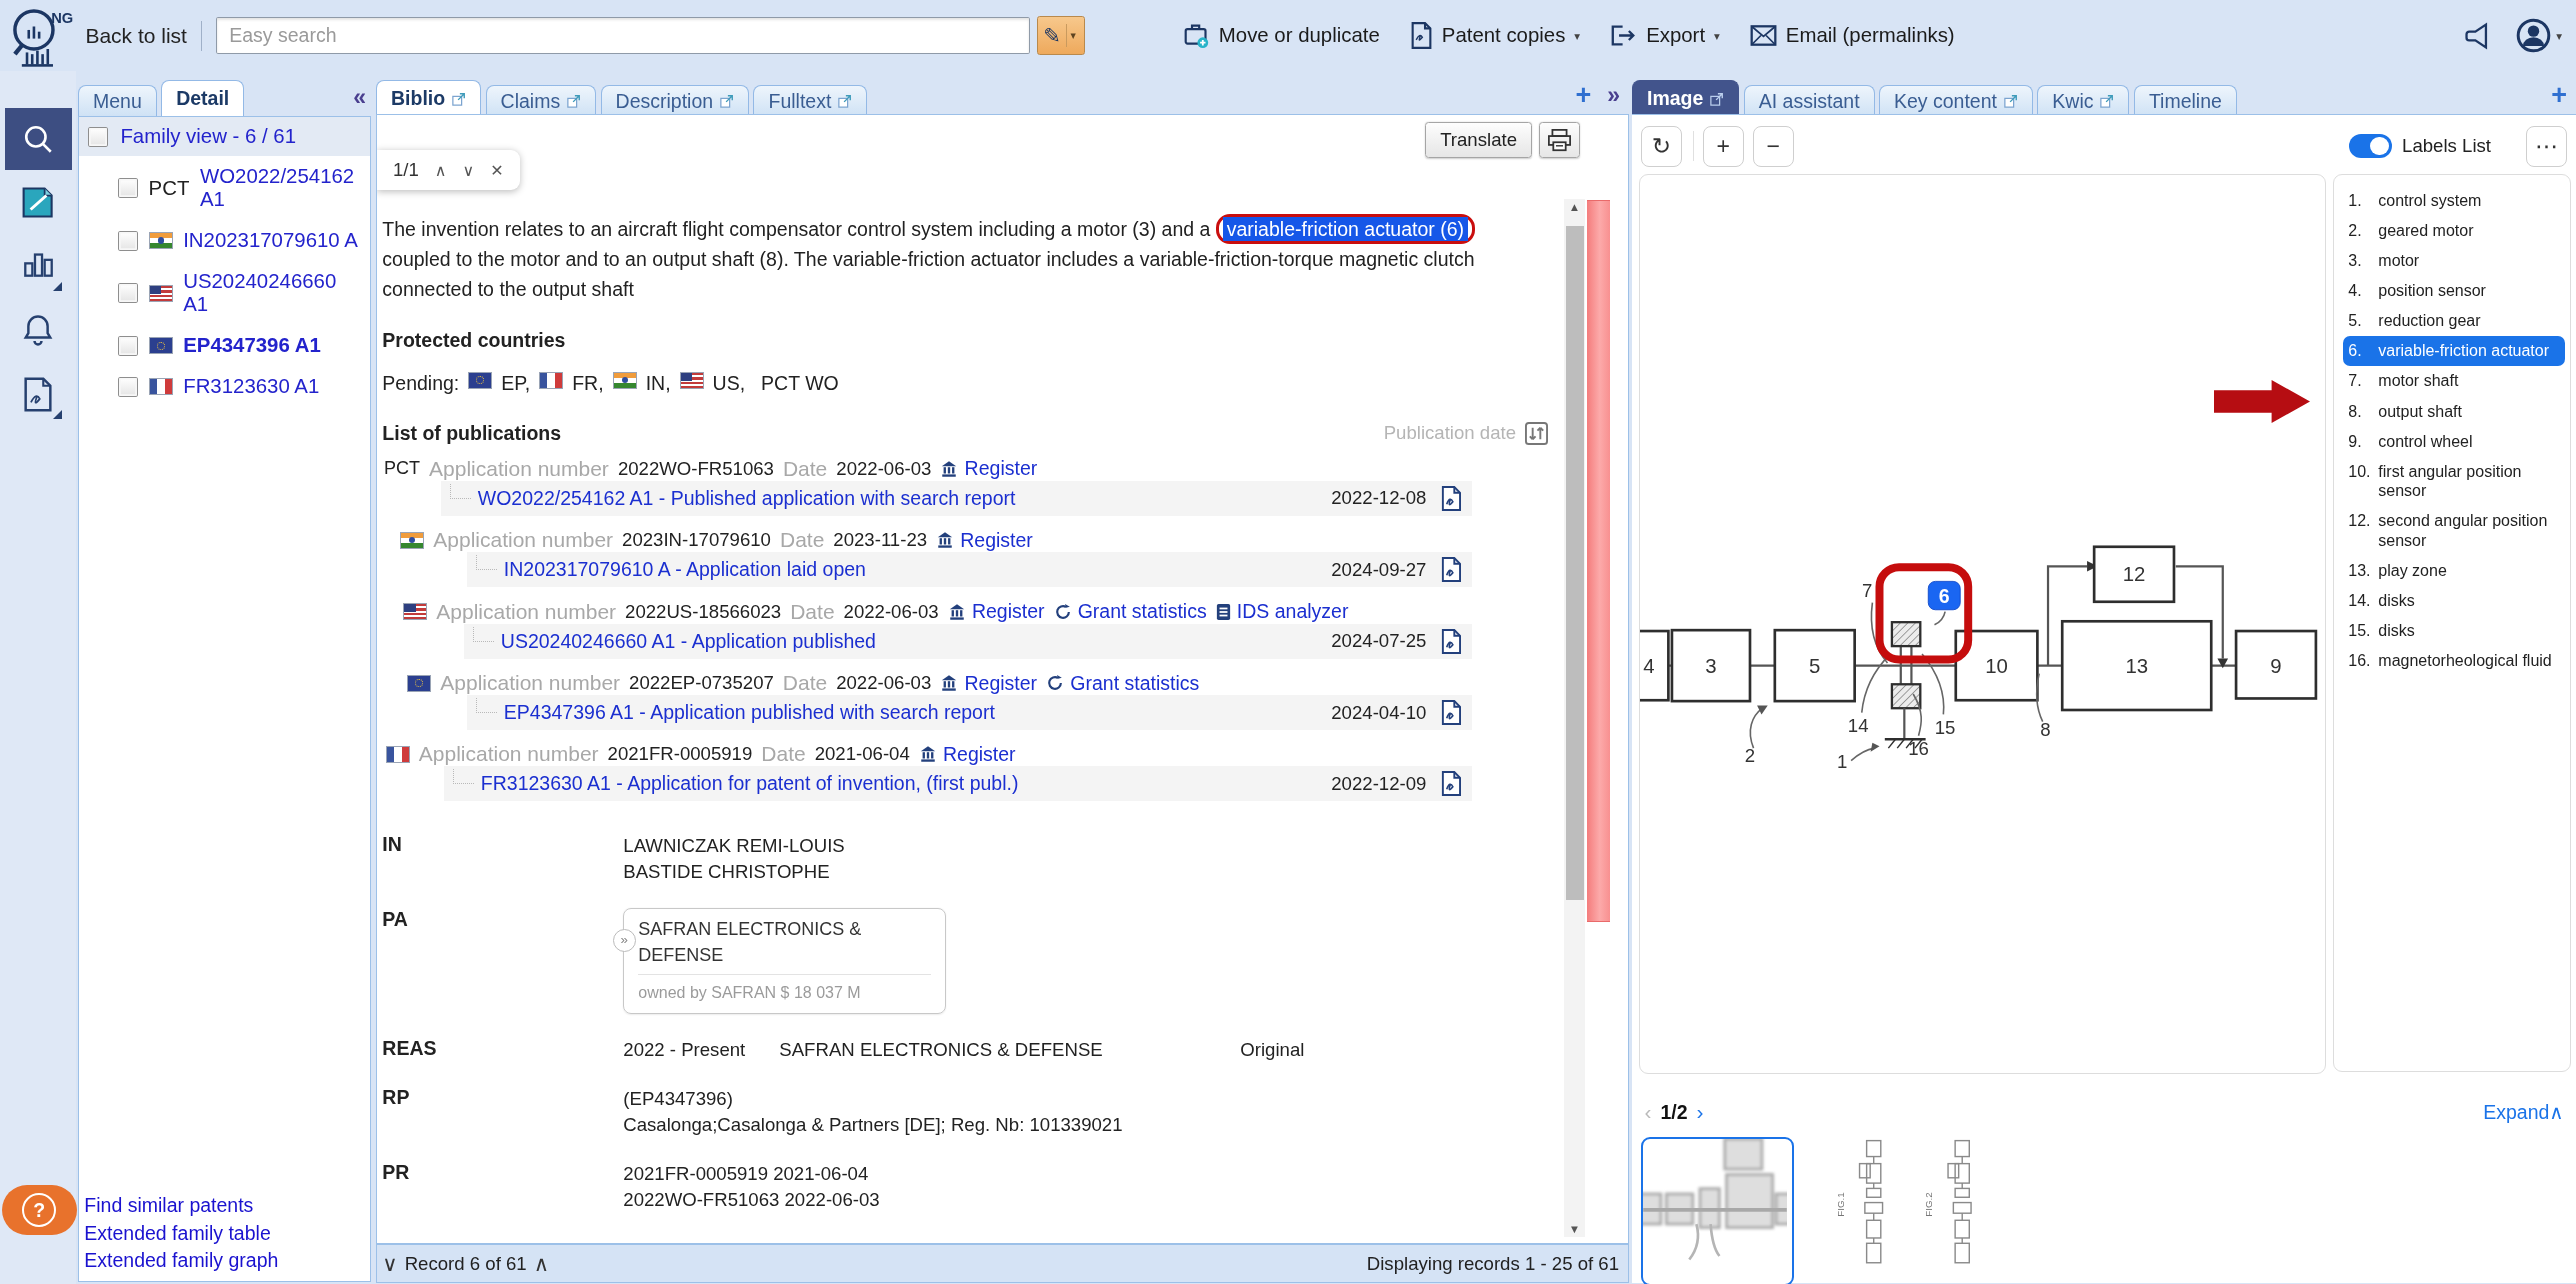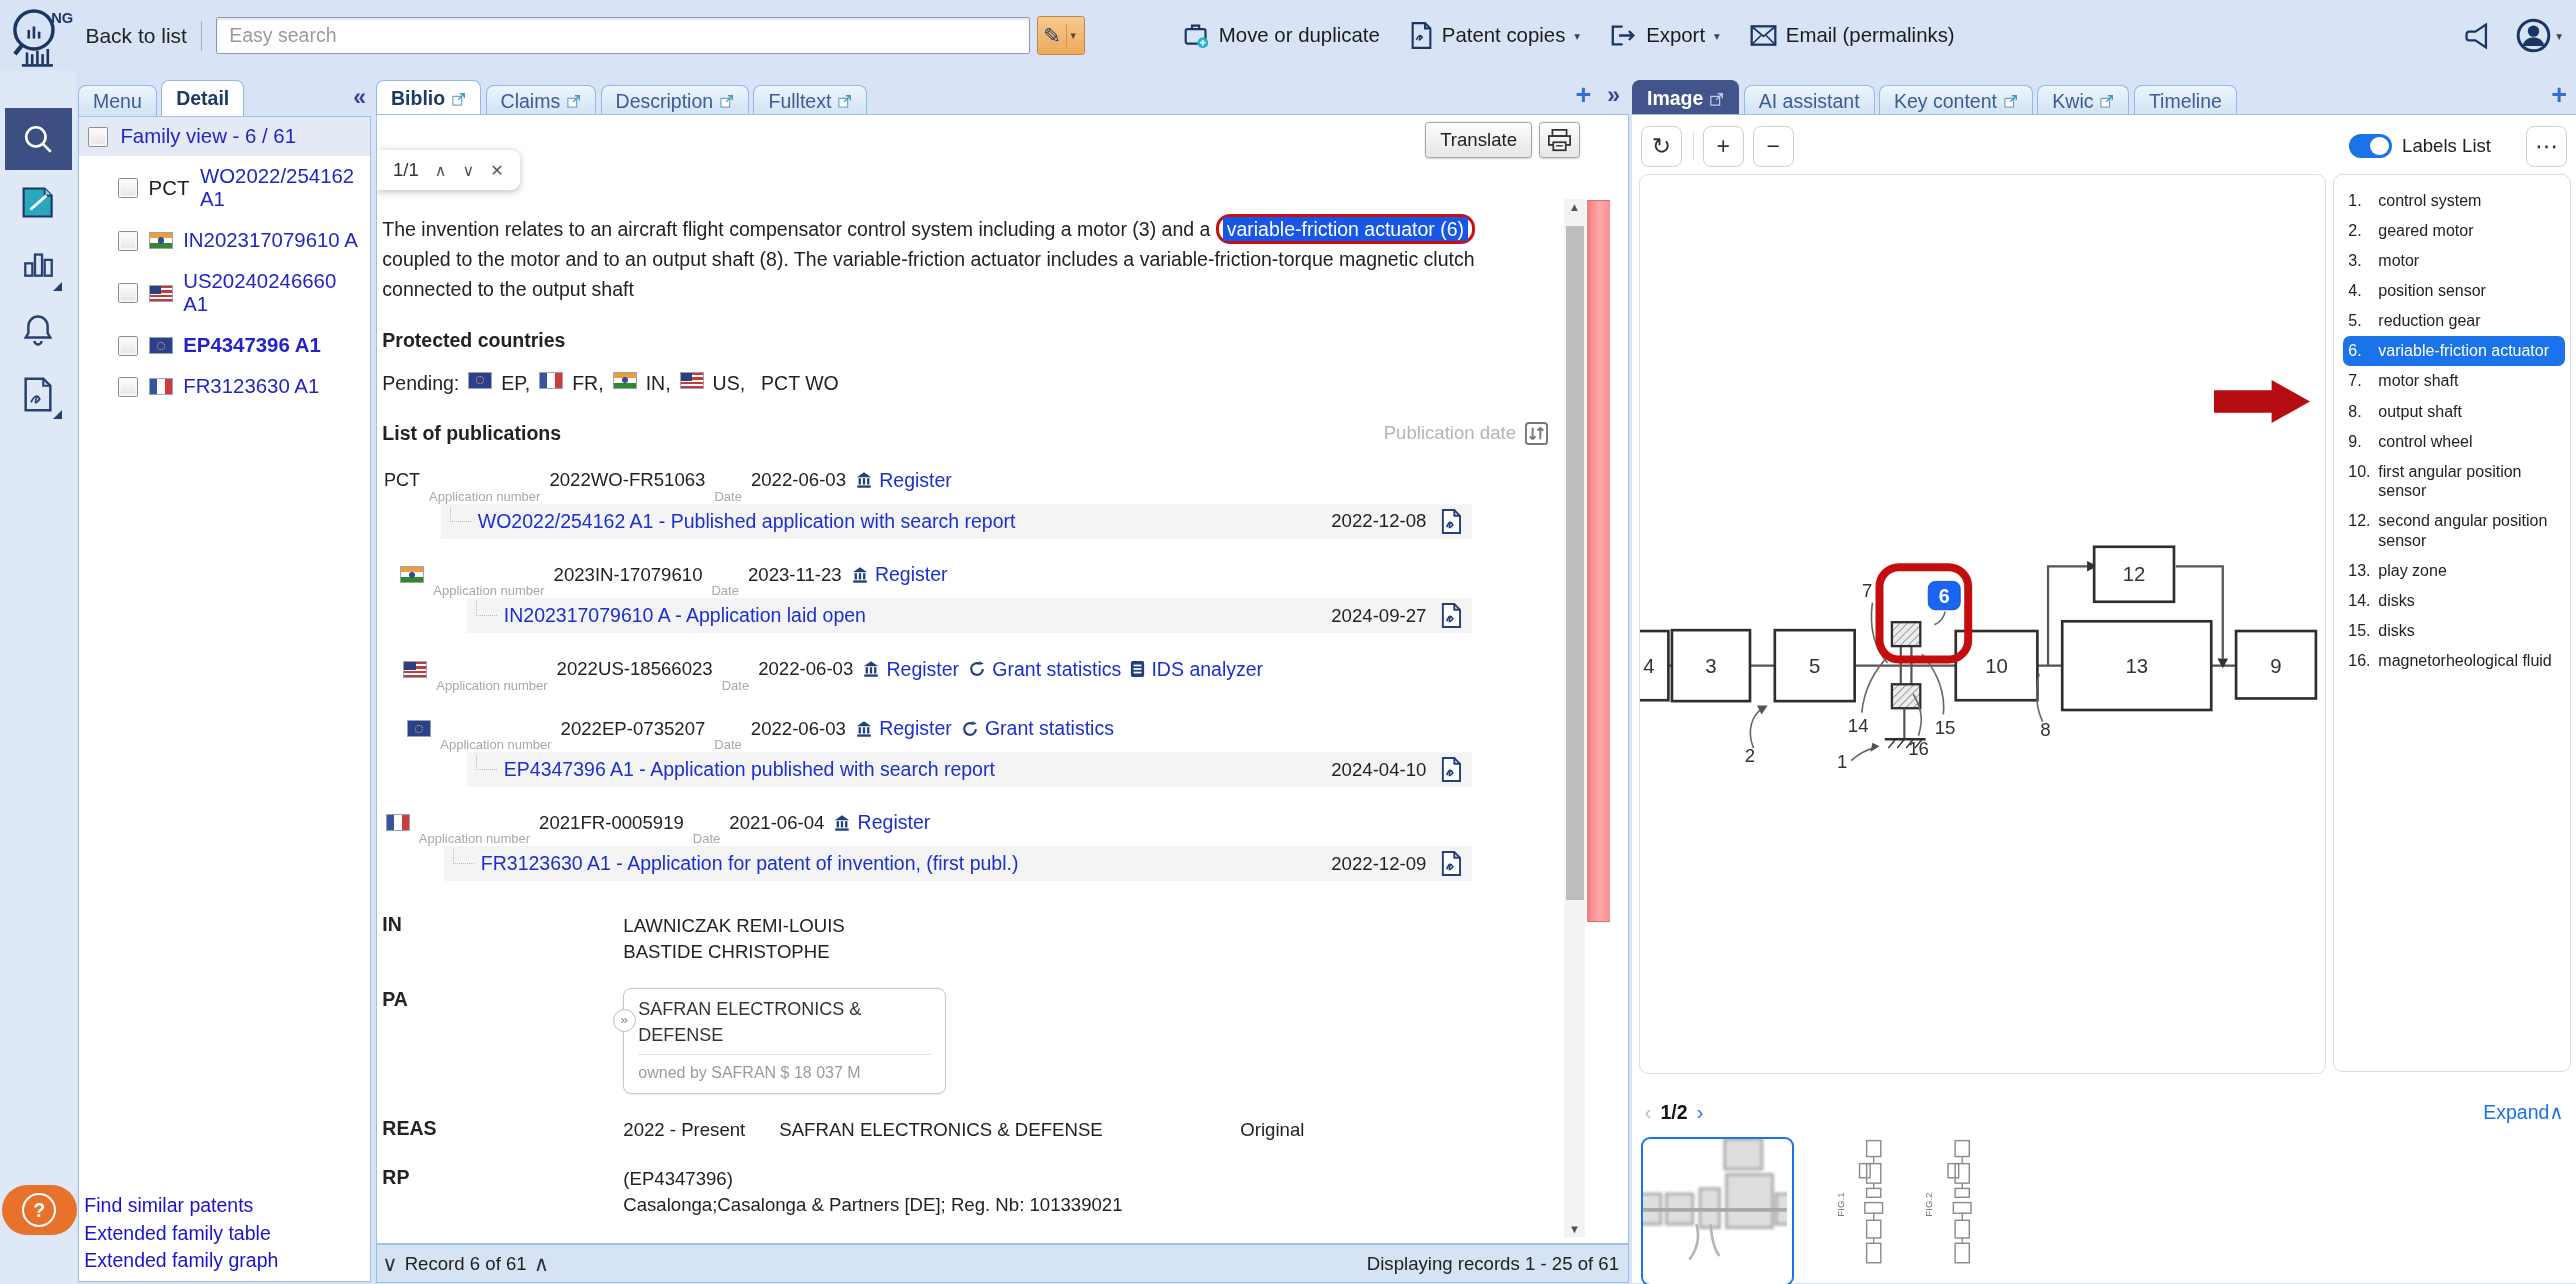--- a/index.html
+++ b/index.html
@@ -79,21 +79,21 @@
   .finder .fi{font-size:16px;color:#555;}
   .content{padding:99px 80px 0 5.3px;font-size:19.5px;color:#222;}
   .abstract{line-height:30px;max-width:1144px;}
   .hlwrap{border:3.5px solid #c90e0e;border-radius:14px;padding:0.9px 4.4px;white-space:nowrap;}
   .hl{background:#1657e8;color:#fff;padding:0.9px 3.5px;}
   .sect-title{font-weight:bold;font-size:19.5px;margin-top:25px;}
   .pending{display:flex;gap:9px;margin-top:19.5px;flex-wrap:wrap;}
   .pubhead{display:flex;align-items:center;margin-top:27px;}
   .pubsort{margin-left:auto;display:flex;align-items:center;gap:9px;color:#b5b5b5;font-size:18.6px;}
   .grp{display:flex;align-items:center;gap:9px;margin-top:12.4px;font-size:18.6px;}
-  .meta{color:#a8a8a8;font-size:13px;margin-top:32px;}
+  .meta{color:#a8a8a8;font-size:21px;}
   .lnk{color:#1b2fd0;display:flex;align-items:center;gap:6.2px;font-size:19.5px;}
   .pub{display:flex;align-items:center;background:#f4f4f4;height:35px;margin-top:0;margin-right:76px;padding:0 10.6px 0 9px;}
   .tree{width:19.5px;height:14px;border-left:1.8px dotted #b9b9b9;border-bottom:1.8px dotted #b9b9b9;margin:-9px 7px 5.3px 0;}
   .pubtitle{color:#1b2fd0;font-size:19.5px;}
   .pubdate{margin-left:auto;color:#222;font-size:18.6px;}
   .frow{display:flex;margin-top:23px;}
   .flab{width:241px;font-weight:bold;font-size:19.5px;flex:0 0 auto;}
   .fval{font-size:18.6px;line-height:26px;color:#222;}
   .pacard{position:relative;border:0.9px solid #c8c8c8;border-radius:8px;padding:7px 14px;width:293px;box-shadow:0 0.9px 1.8px rgba(0,0,0,.08);}
   .pacard .cname{font-size:18px;color:#333;padding-bottom:5.3px;border-bottom:0.9px solid #e3e3e3;}
@@ -491,20 +491,30 @@
             <a class="lnk">
               <svg width="15" height="18" viewBox="0 0 17 20">
                   <rect x="1" y="1" width="15" height="18" rx="2" fill="#23407c"></rect>
                   <line x1="4" y1="6" x2="13" y2="6" stroke="#fff" stroke-width="2"></line>
                   <line x1="4" y1="10" x2="13" y2="10" stroke="#fff" stroke-width="2"></line>
                   <line x1="4" y1="14" x2="13" y2="14" stroke="#fff" stroke-width="2"></line>
                 </svg>
               <span>IDS analyzer</span>
             </a>
           </div>
+          <div class="pub" style="margin-left:82px">
+            <span class="tree"></span>
+            <a class="pubtitle">US20240246660 A1 - Application published</a>
+            <span class="pubdate">2024-07-25</span>
+            <svg width="21" height="25" viewBox="0 0 22 26" style="margin-left:14px">
+                <path d="M3 1 h12 l6 6 v18 h-18 z" fill="#fff" stroke="#23407c" stroke-width="2"></path>
+                <path d="M15 1 v6 h6" fill="none" stroke="#23407c" stroke-width="2"></path>
+                <path d="M7 19 q3.5 -9 6.5 -2.5 q-6 7 -2.5 -3" stroke="#23407c" fill="none" stroke-width="1.7"></path>
+              </svg>
+          </div>
         </div>
 
         <div>
           <div class="grp" style="margin-left:25px">
             <span class="flag eu"></span>
             <span class="meta">Application number</span>
             <span>2022EP-0735207</span>
             <span class="meta">Date</span>
             <span>2022-06-03</span>
             <a class="lnk">

